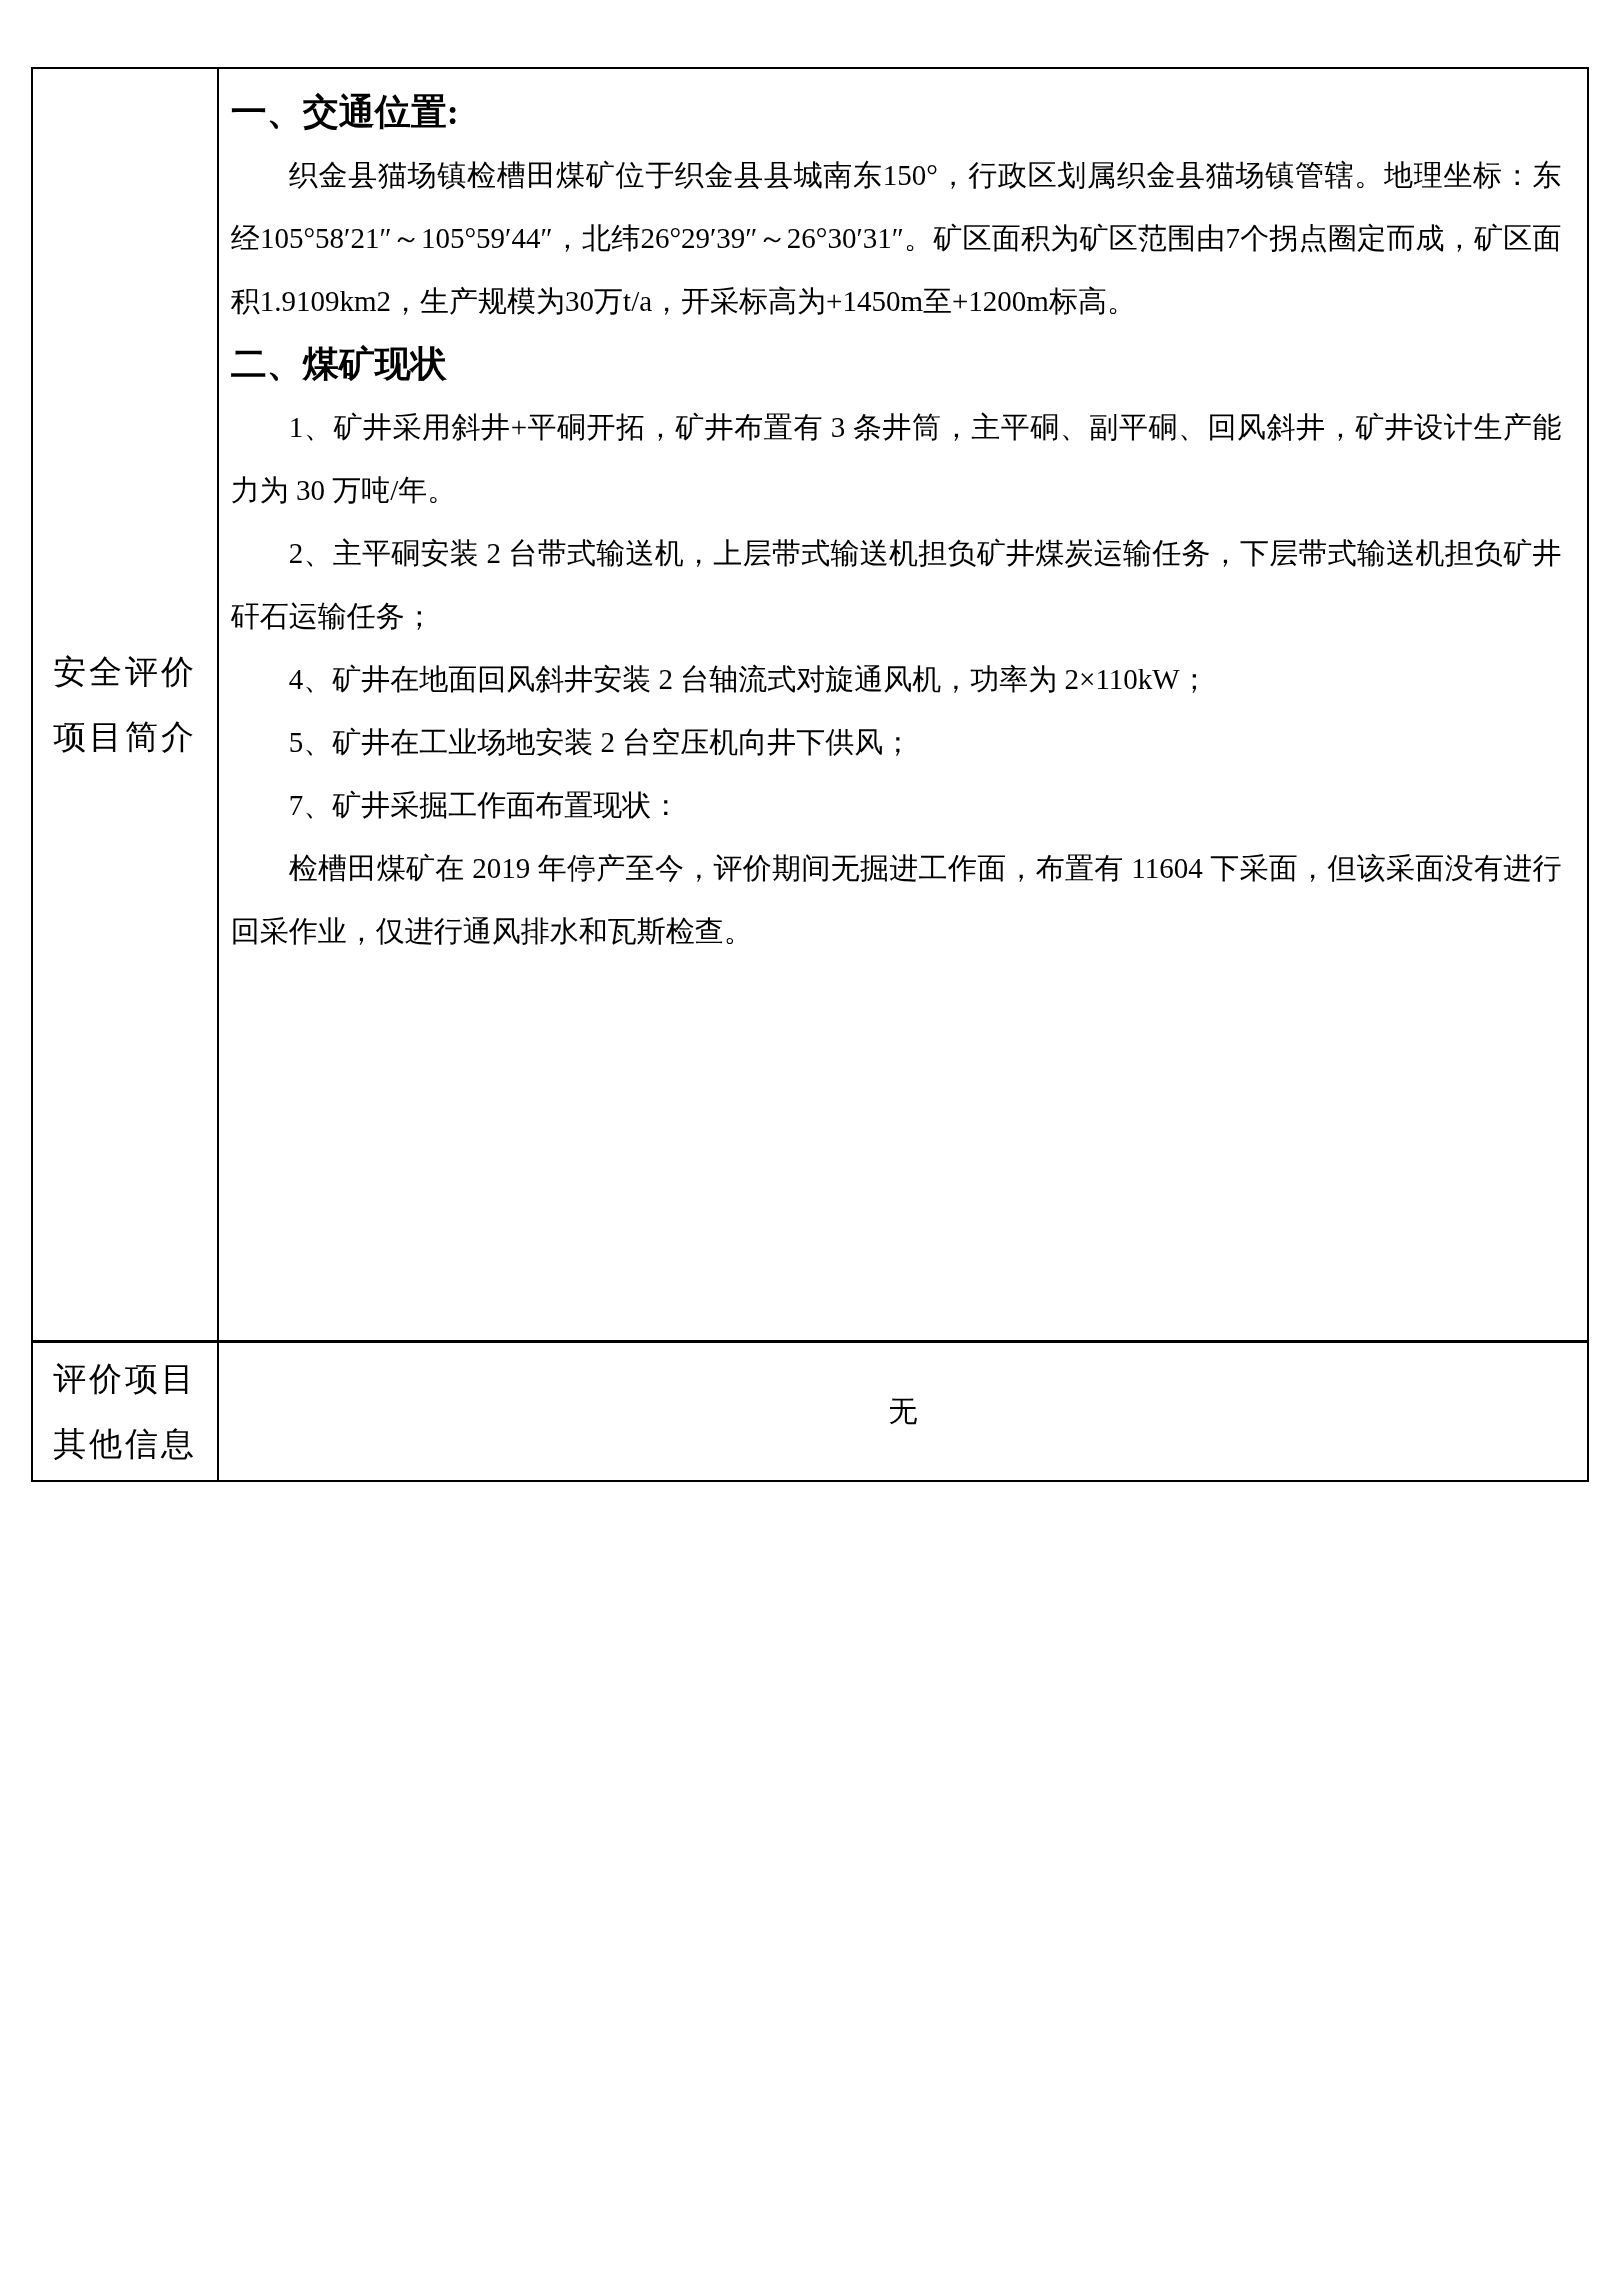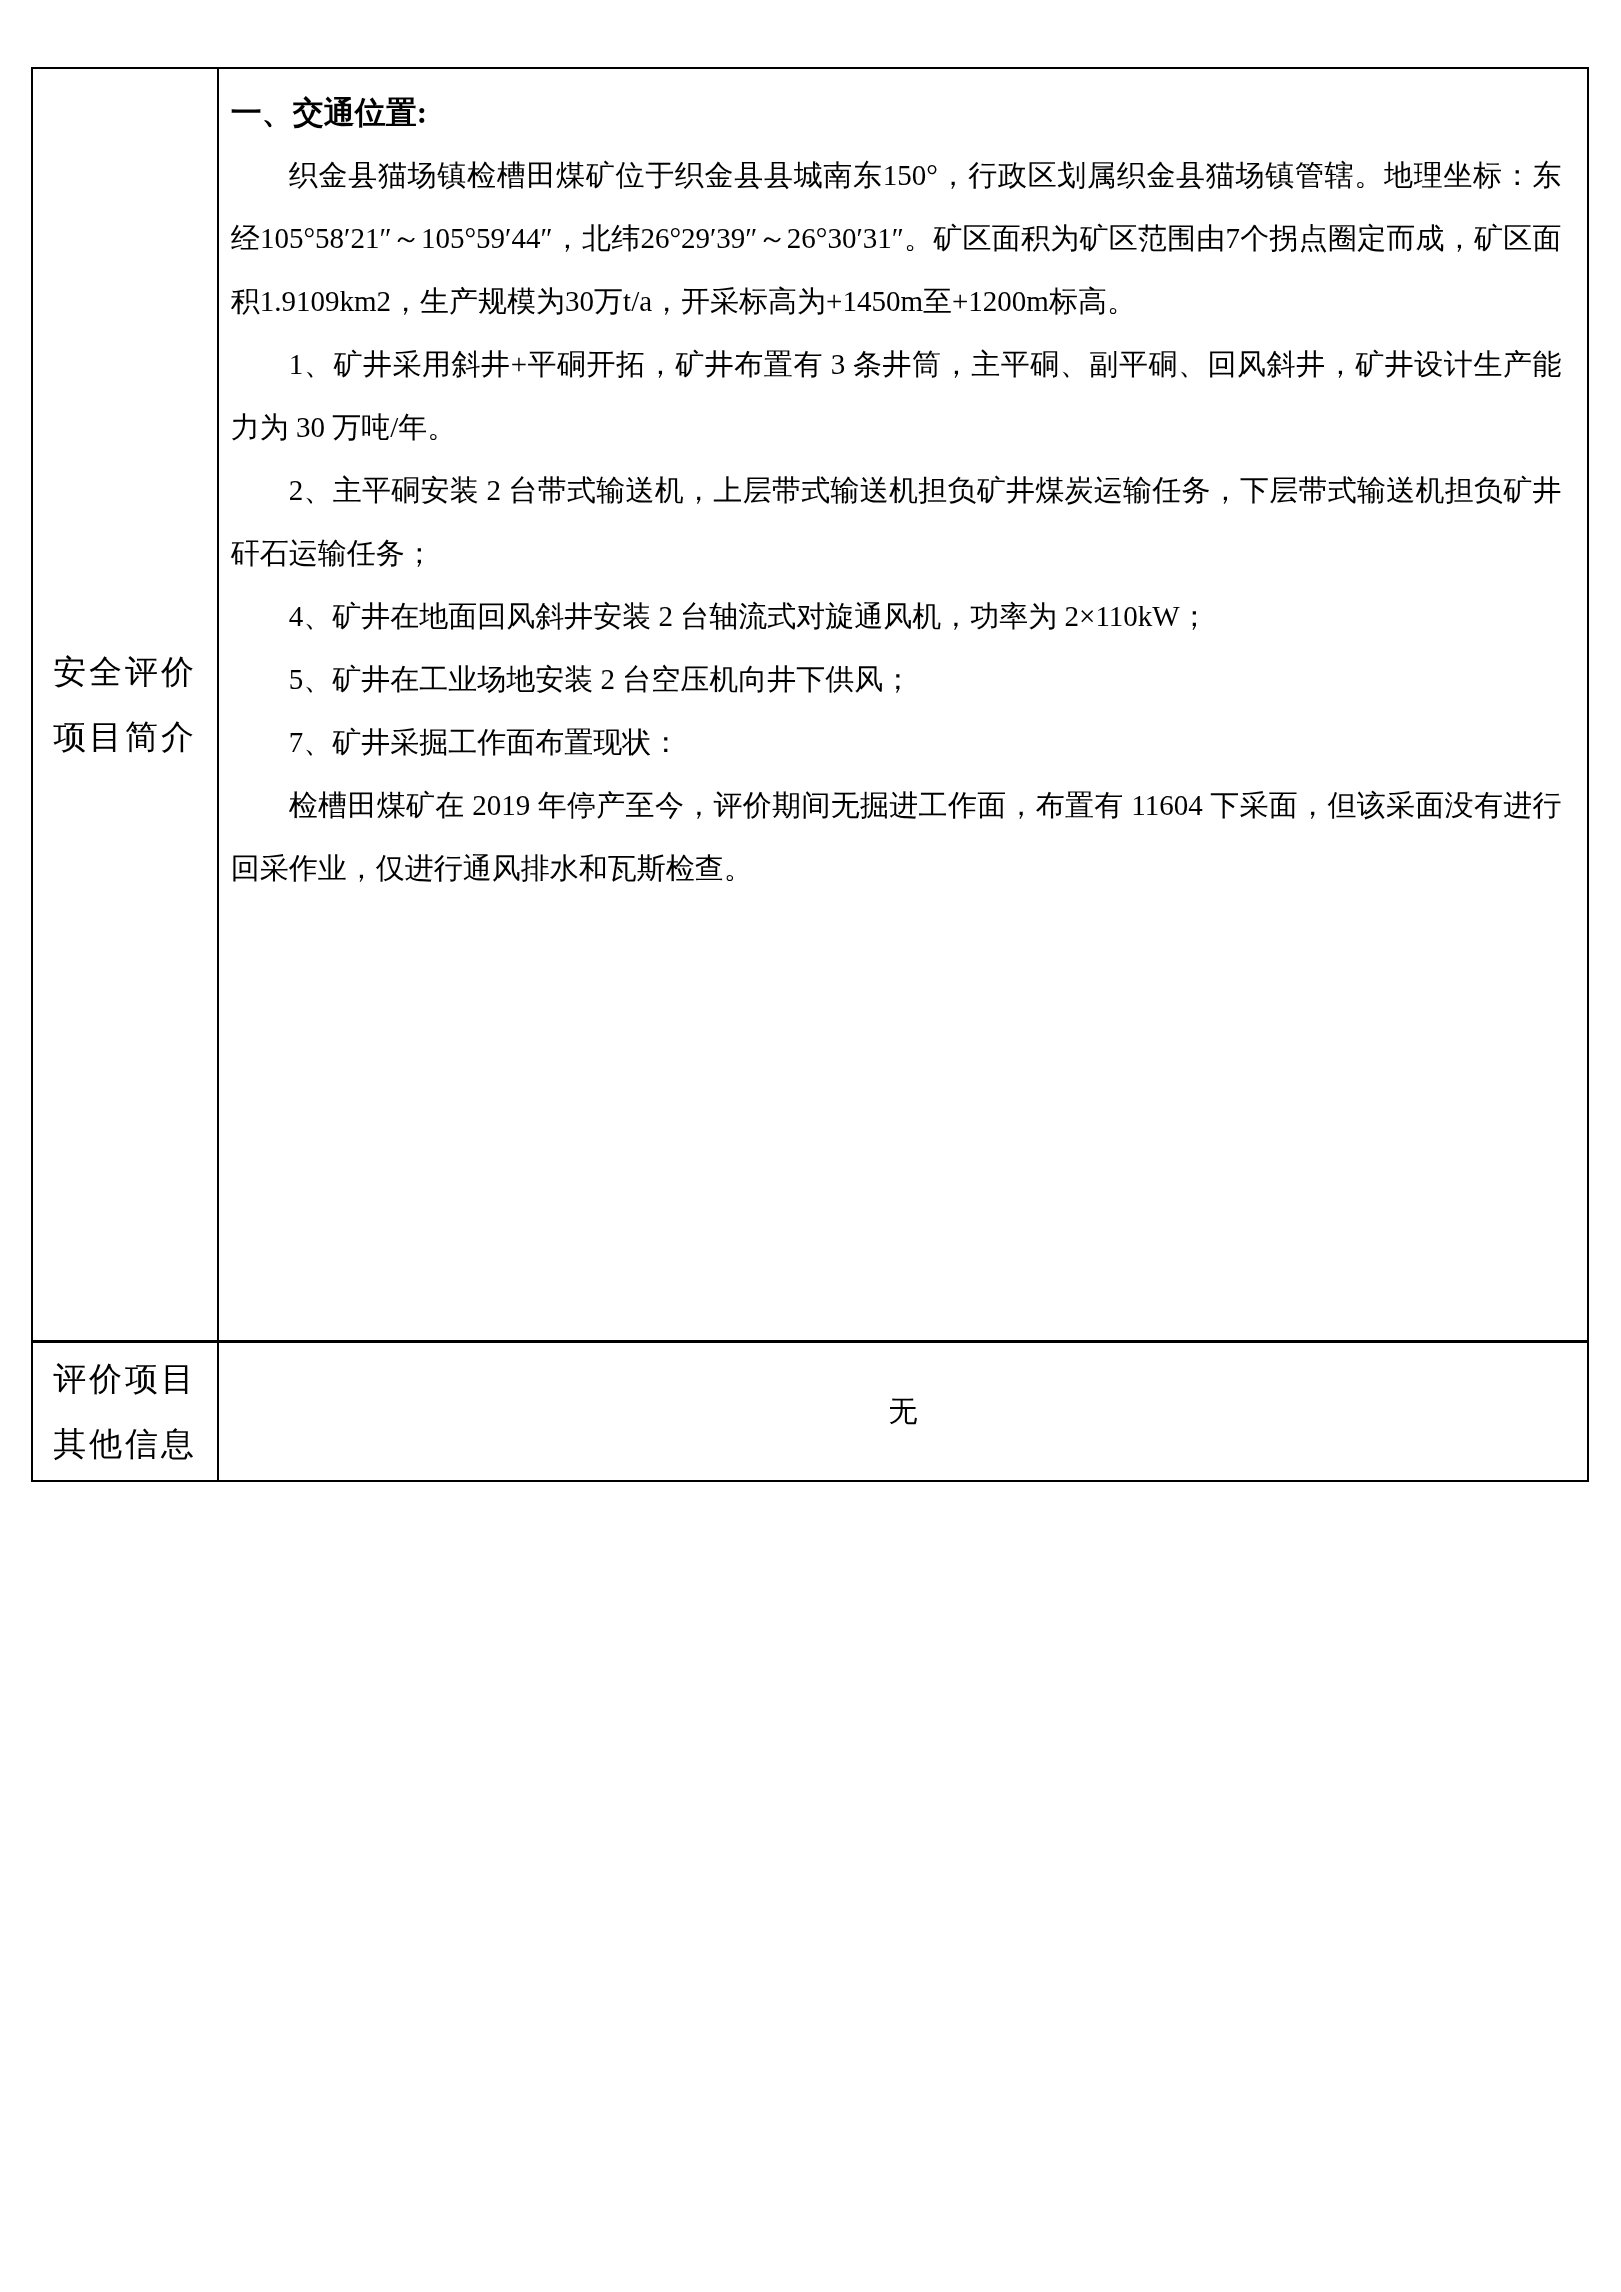--- a/index.html
+++ b/index.html
@@ -51,21 +51,21 @@
     line-height: 63px;
     text-align: justify;
   }
   .content-cell p {
     margin: 0;
     text-indent: 2em;
   }
   .content-cell p.heading {
     font-weight: bold;
     text-indent: 0;
-    font-size: 31px;
+    font-size: 36px;
   }
   .center-cell {
     display: flex;
     justify-content: center;
     align-items: center;
     font-size: 29px;
   }
 </style>
 </head>
 <body>
@@ -74,20 +74,21 @@
   <div class="doc-table">
 
     <div class="cell label-cell row-top">
       <span>安全评价</span>
       <span>项目简介</span>
     </div>
 
     <div class="cell content-cell row-top">
       <p class="heading">一、交通位置:</p>
       <p>织金县猫场镇检槽田煤矿位于织金县县城南东150°，行政区划属织金县猫场镇管辖。地理坐标：东经105°58′21″～105°59′44″，北纬26°29′39″～26°30′31″。矿区面积为矿区范围由7个拐点圈定而成，矿区面积1.9109km2，生产规模为30万t/a，开采标高为+1450m至+1200m标高。</p>
+      <p class="heading">二、煤矿现状</p>
       <p>1、矿井采用斜井+平硐开拓，矿井布置有 3 条井筒，主平硐、副平硐、回风斜井，矿井设计生产能力为 30 万吨/年。</p>
       <p>2、主平硐安装 2 台带式输送机，上层带式输送机担负矿井煤炭运输任务，下层带式输送机担负矿井矸石运输任务；</p>
       <p>4、矿井在地面回风斜井安装 2 台轴流式对旋通风机，功率为 2×110kW；</p>
       <p>5、矿井在工业场地安装 2 台空压机向井下供风；</p>
       <p>7、矿井采掘工作面布置现状：</p>
       <p>检槽田煤矿在 2019 年停产至今，评价期间无掘进工作面，布置有 11604 下采面，但该采面没有进行回采作业，仅进行通风排水和瓦斯检查。</p>
     </div>
 
     <div class="cell label-cell">
       <span>评价项目</span>

